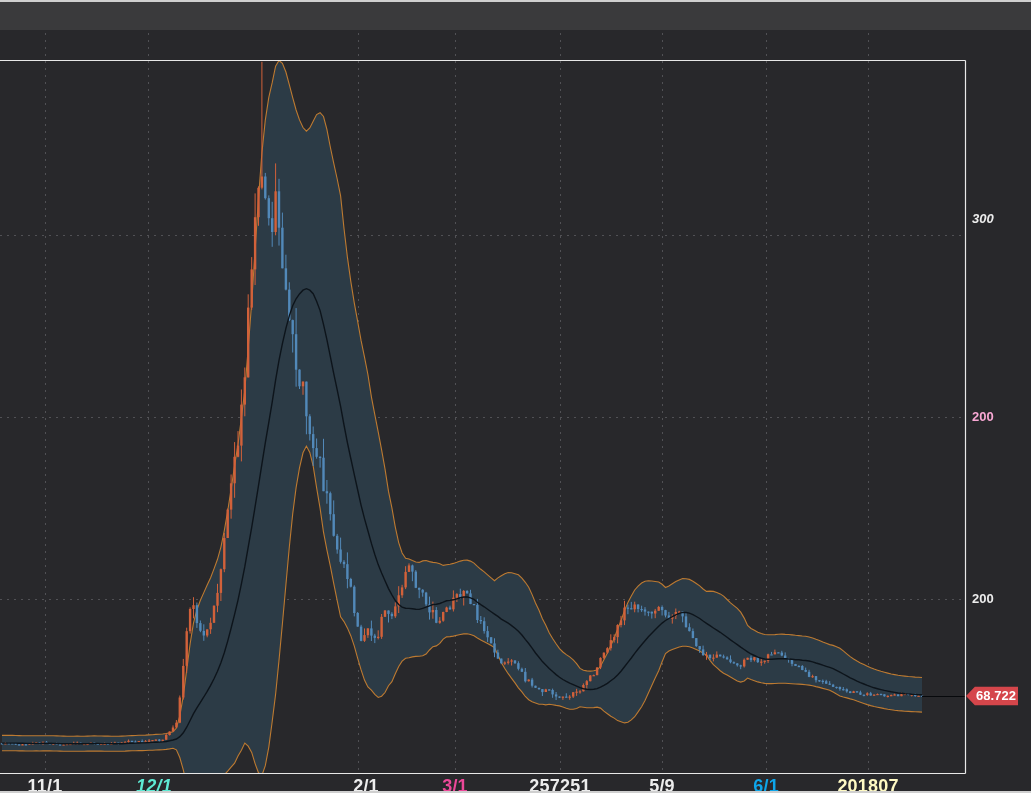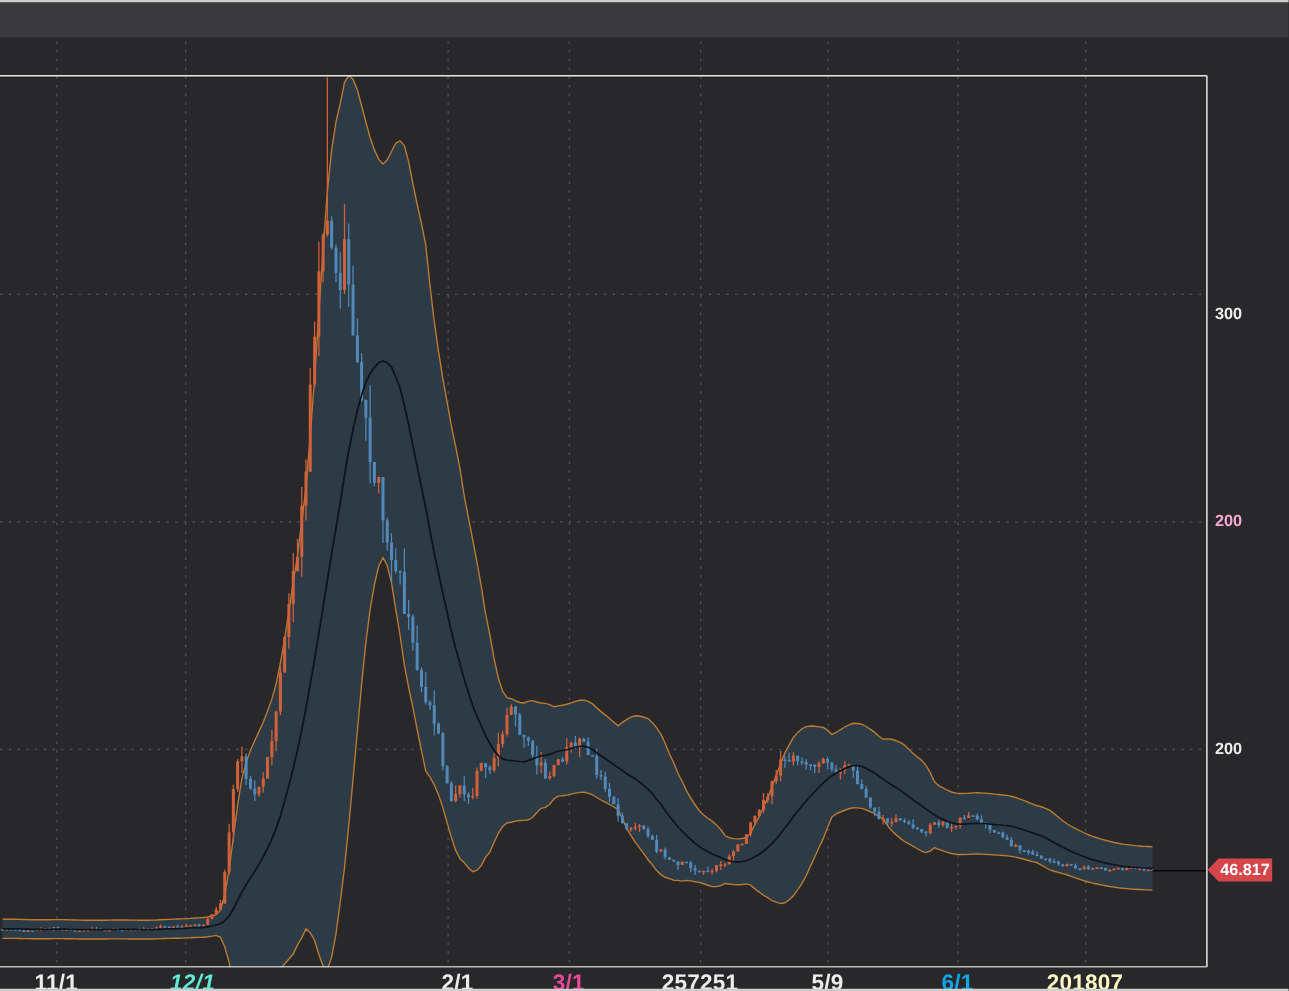--- a/index.html
+++ b/index.html
@@ -603,21 +603,21 @@
       <div class="x-tick" style="left: 45.0156px; color: rgb(237, 237, 237);">11/1</div>
       <div class="x-tick" style="left: 154px; color: #5eead4; font-style: italic;">12/1</div>
       <div class="x-tick" style="left: 366px; color: rgb(237, 237, 237);">2/1</div>
       <div class="x-tick" style="left: 454.986px; color: #ec4899;">3/1</div>
       <div class="x-tick" style="left: 559.99px; color: rgb(237, 237, 237);">257251</div>
       <div class="x-tick" style="left: 662px; color: rgb(237, 237, 237);">5/9</div>
       <div class="x-tick" style="left: 766.038px; color: #0ea5e9;">6/1</div>
       <div class="x-tick" style="left: 868.048px; color: #fef9c3;">201807</div>
     </div>
   <div id="y-axis-labels">
-      <div class="y-tick" style="top: 242px; color: rgb(237, 237, 237);">300</div>
+      <div class="y-tick" style="top: 210px; color: rgb(237, 237, 237); font-style: italic;">300</div>
       <div class="y-tick" style="top: 408px; color: #f9a8d4;">200</div>
       <div class="y-tick" style="top: 590.143px; color: rgb(237, 237, 237);">200</div>
     </div>
 
-  <div id="price-tag" style="background: rgb(213, 70, 75); color: rgb(255, 255, 255); top: 686.012px;">46.817</div>
+  <div id="price-tag" style="background: rgb(213, 70, 75); color: rgb(255, 255, 255); top: 686.012px;">68.722</div>
 
   <div id="bottom-edge"></div>
 </div>
 
 </body></html>

